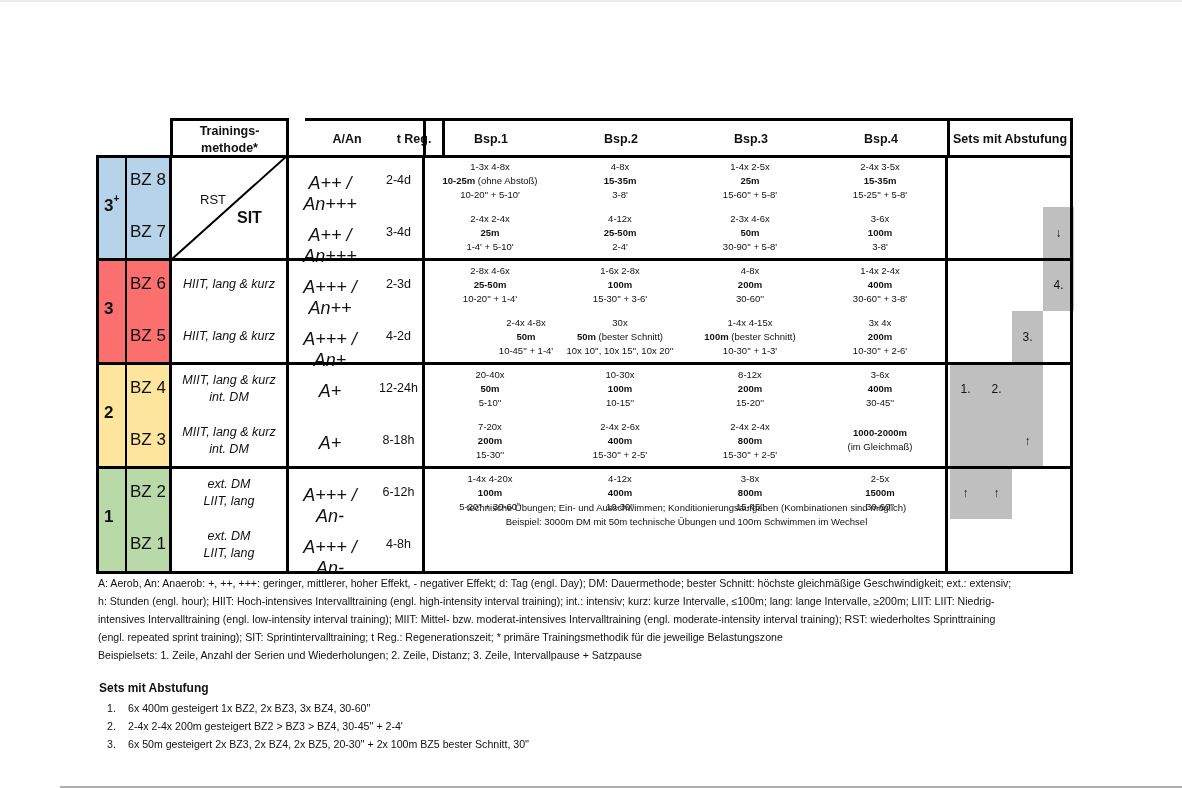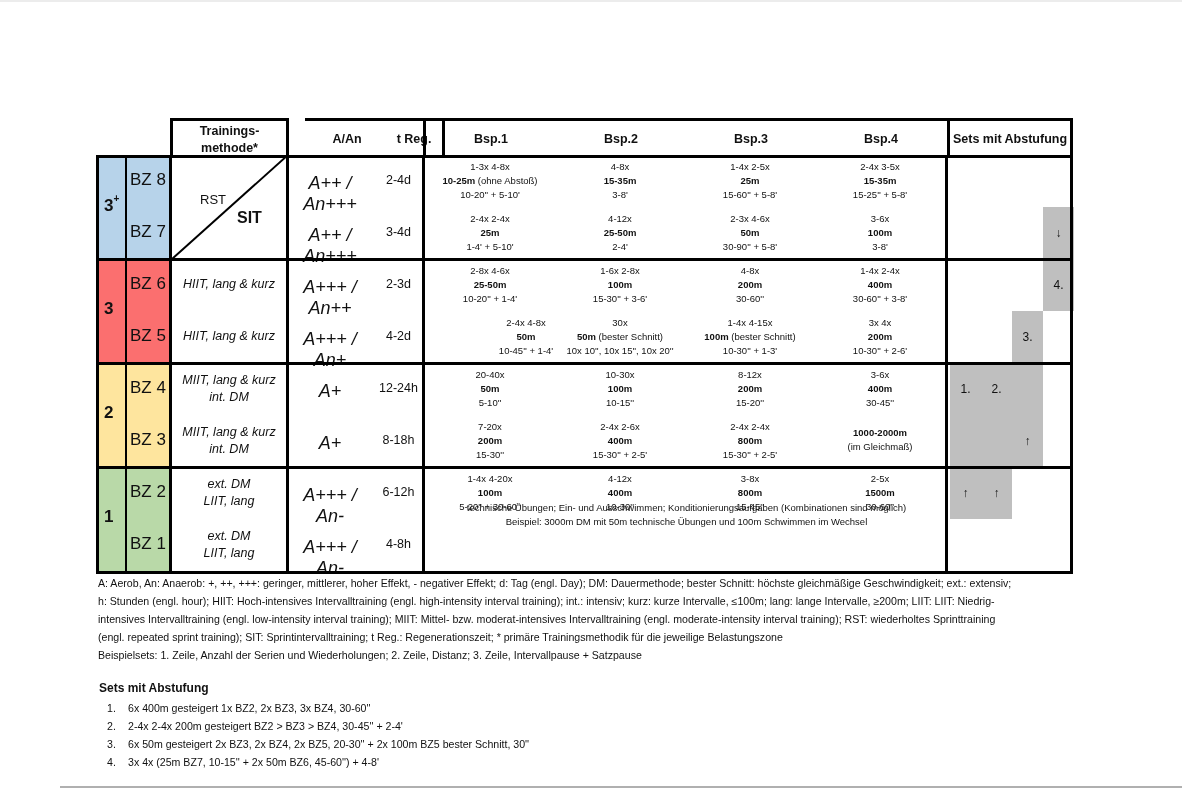--- a/index.html
+++ b/index.html
@@ -311,16 +311,15 @@
   <p>intensives Intervalltraining (engl. low-intensity interval training); MIIT: Mittel- bzw. moderat-intensives Intervalltraining (engl. moderate-intensity interval training); RST: wiederholtes Sprinttraining</p>
   <p>(engl. repeated sprint training); SIT: Sprintintervalltraining; t Reg.: Regenerationszeit; * primäre Trainingsmethodik für die jeweilige Belastungszone</p>
   <p>Beispielsets: 1. Zeile, Anzahl der Serien und Wiederholungen; 2. Zeile, Distanz; 3. Zeile, Intervallpause + Satzpause</p>
 </div>
 
 <div class="sets-title">Sets mit Abstufung</div>
 <ul class="sets-list">
   <li><span class="n">1.</span><span>6x 400m gesteigert 1x BZ2, 2x BZ3, 3x BZ4, 30-60''</span></li>
   <li><span class="n">2.</span><span>2-4x 2-4x 200m gesteigert BZ2 &gt; BZ3 &gt; BZ4, 30-45'' + 2-4'</span></li>
   <li><span class="n">3.</span><span>6x 50m gesteigert 2x BZ3, 2x BZ4, 2x BZ5, 20-30'' + 2x 100m BZ5 bester Schnitt, 30''</span></li>
-  <li><span class="n">4.</span><span>3x 4x (25m BZ7, 10-15'' + 2x 50m BZ6, 45-60'') + 4-8'</span></li>
 </ul>
 
 <div class="bottomline"></div>
 
 </body></html>

